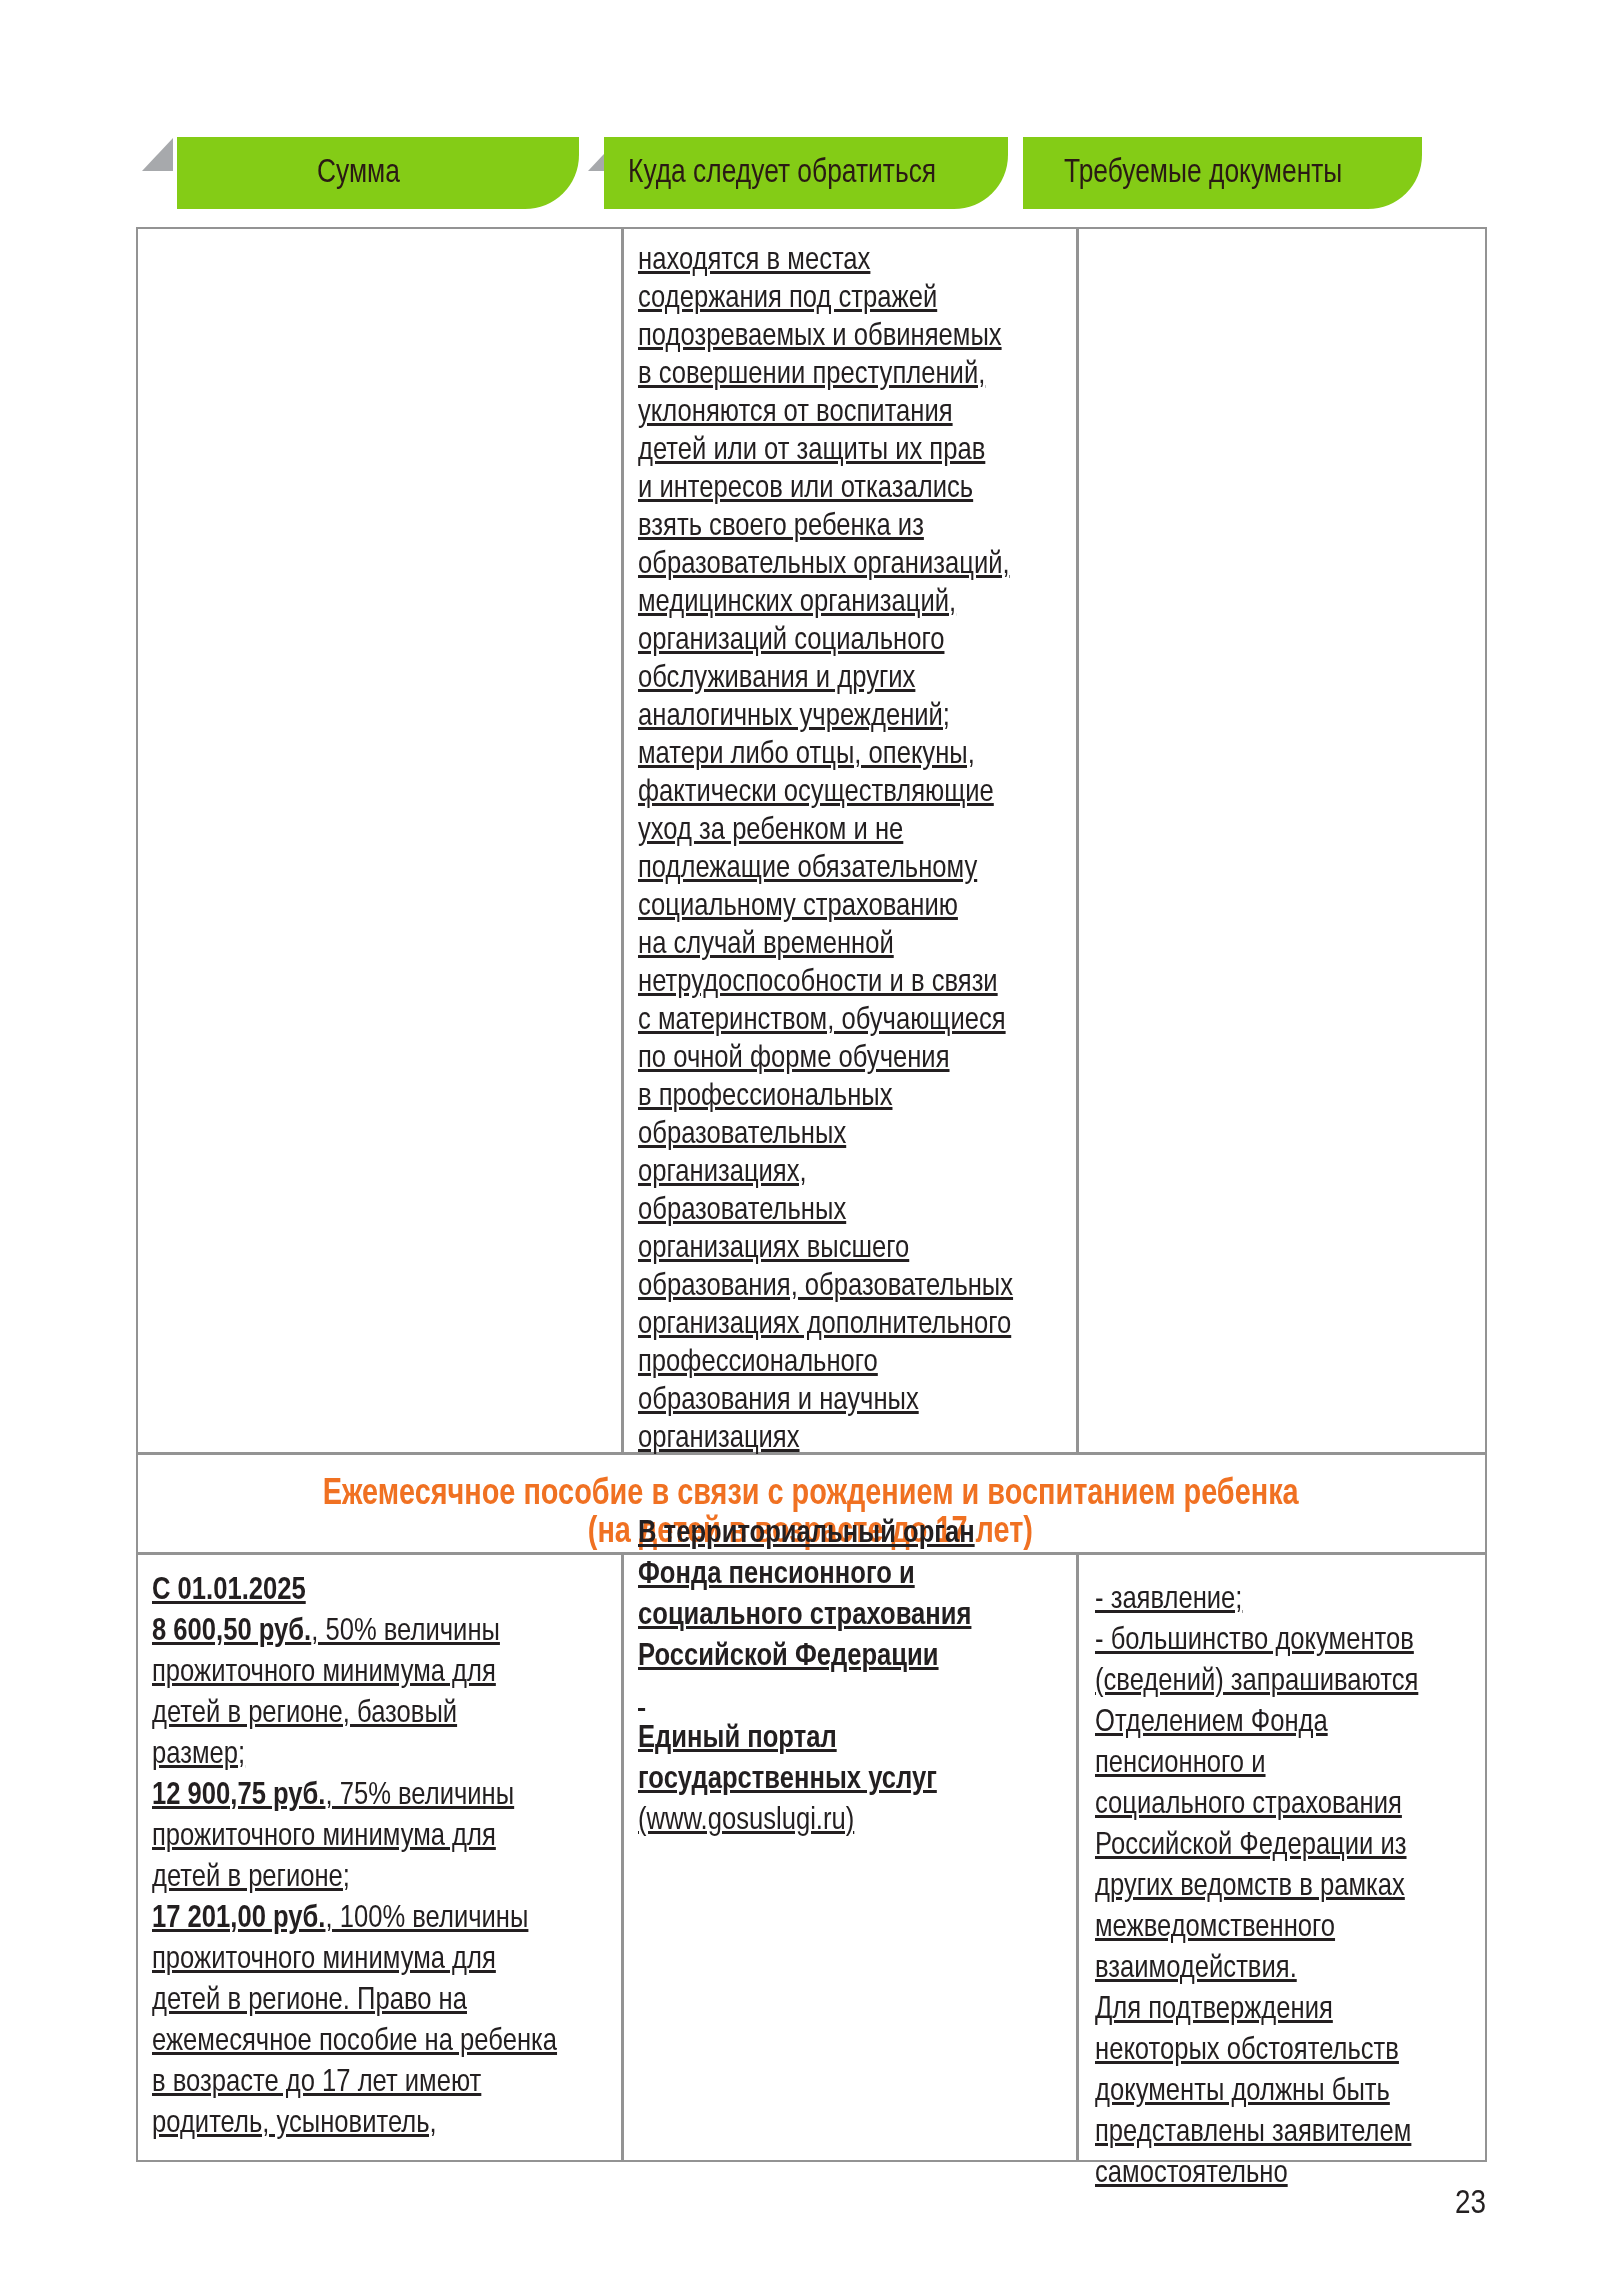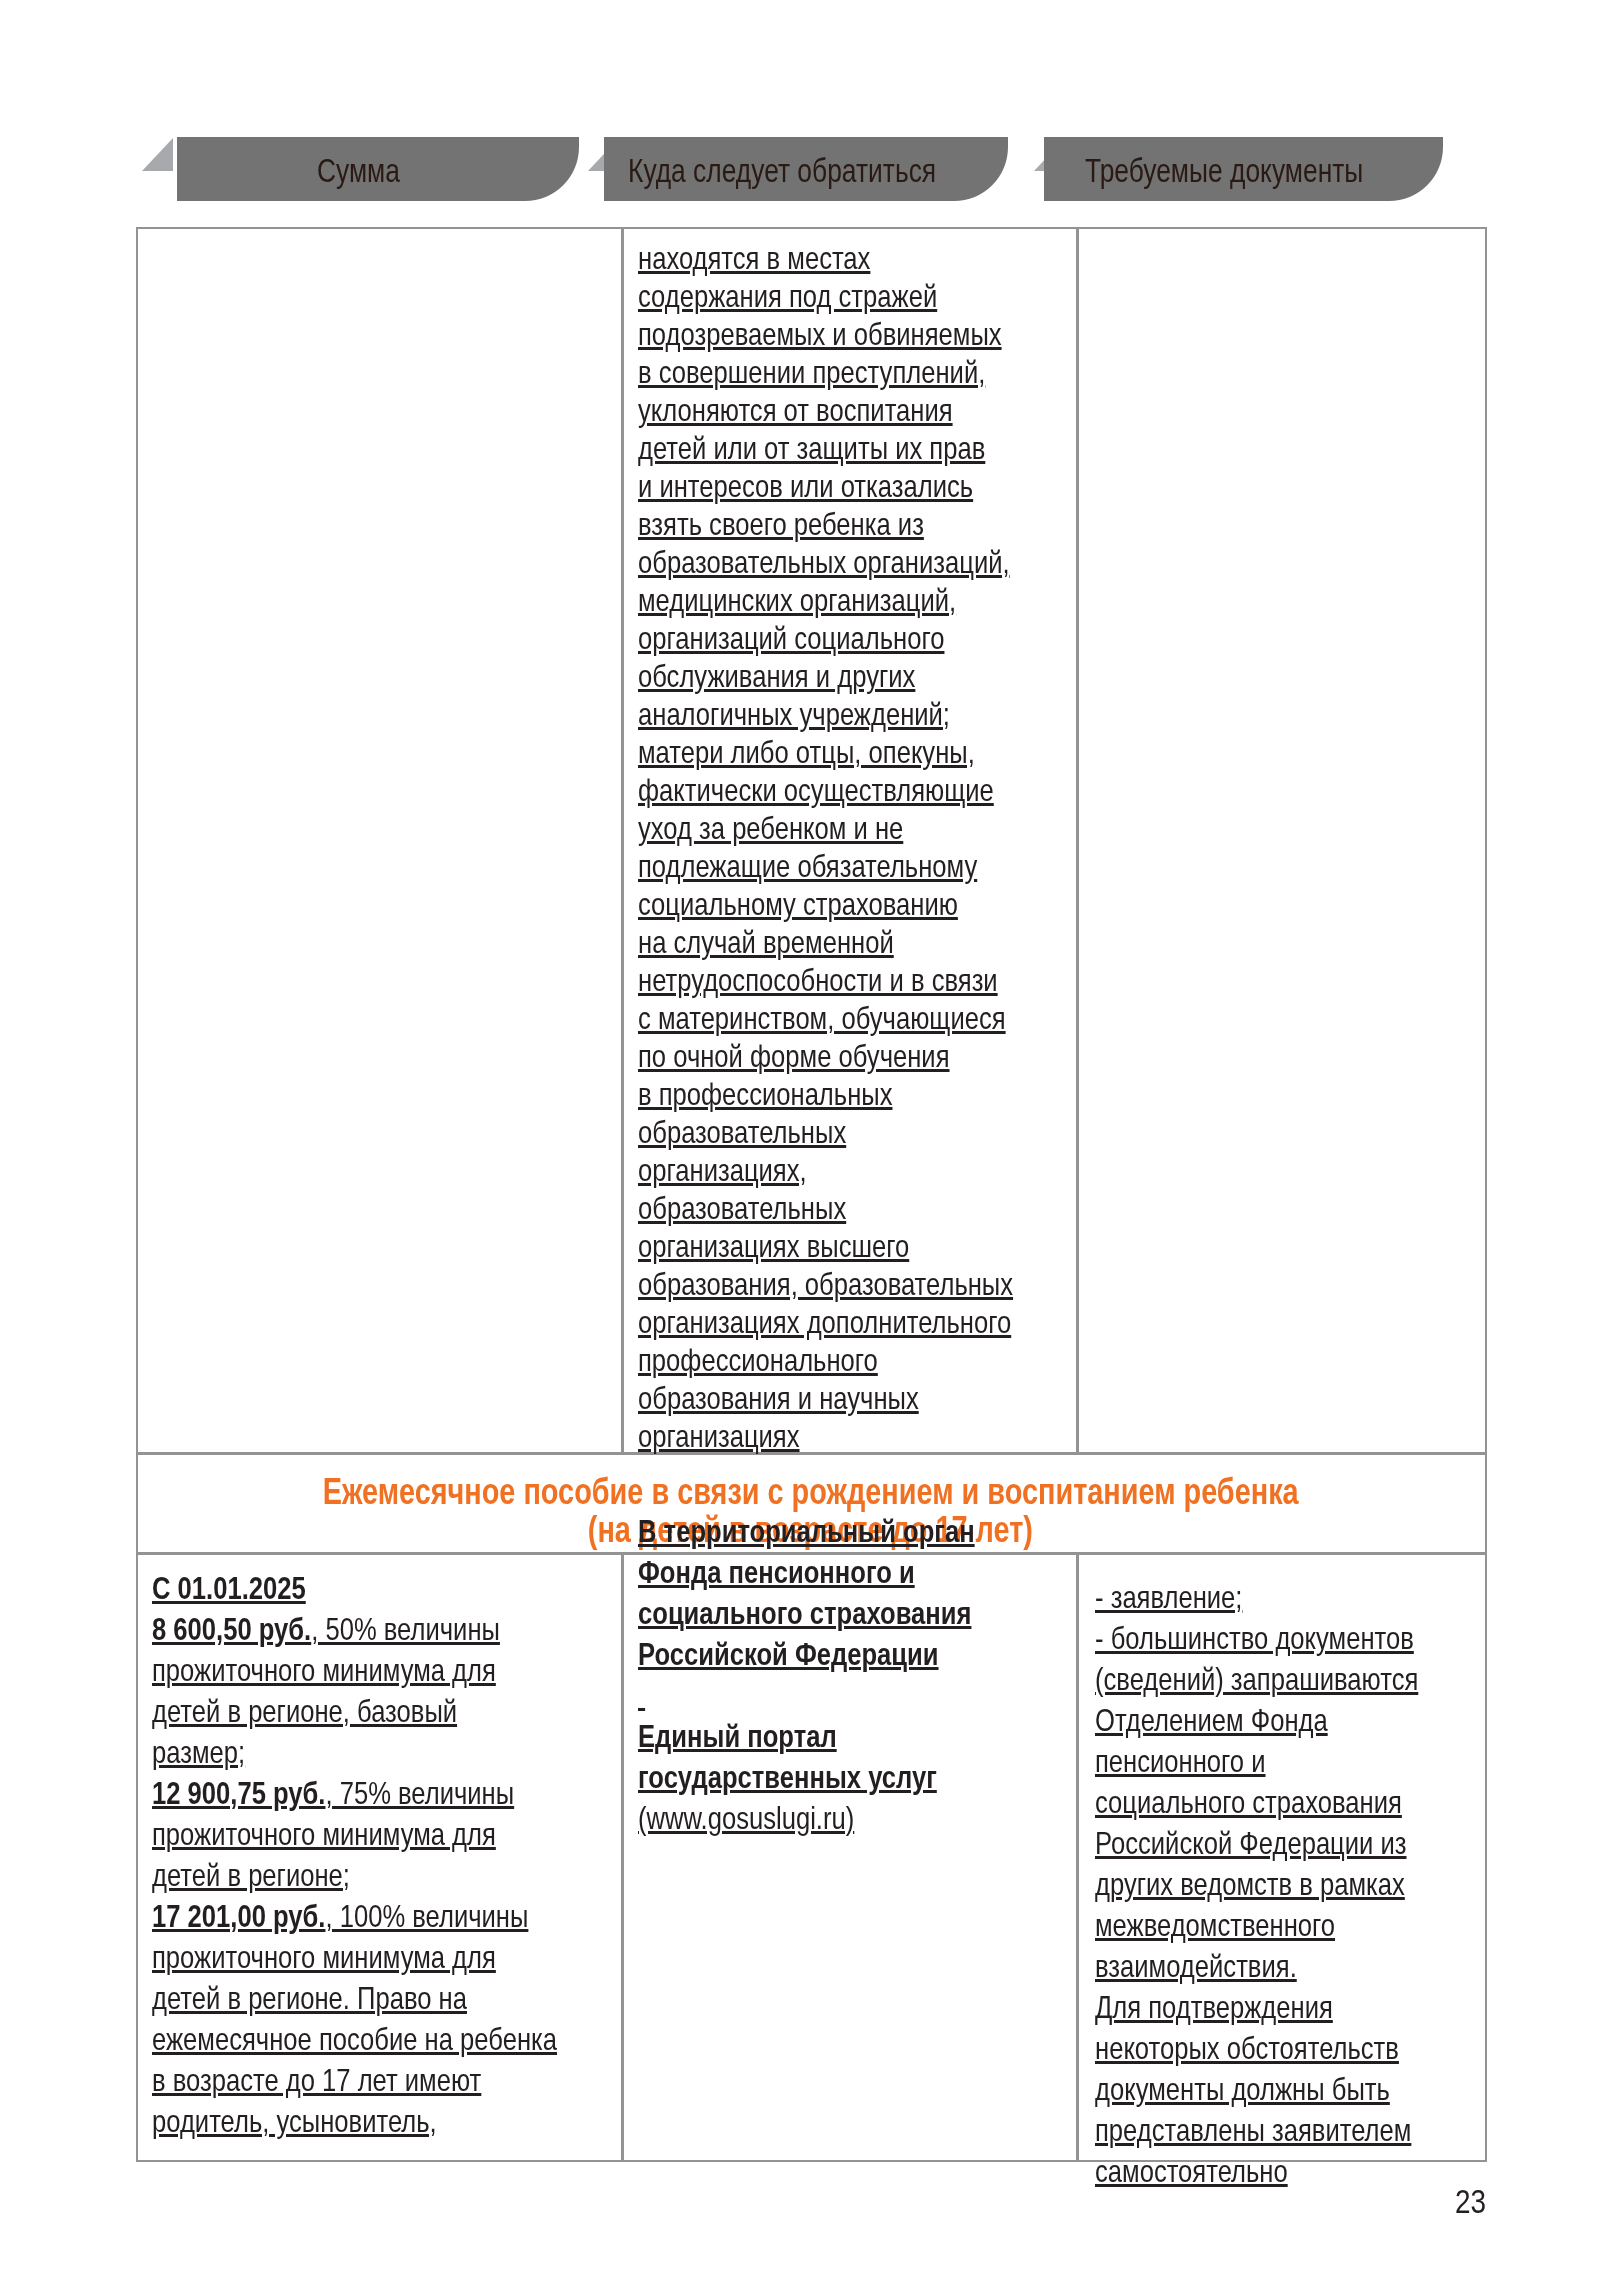--- a/index.html
+++ b/index.html
@@ -1,17 +1,17 @@
 <!DOCTYPE html>
 <html style="font-size:14.5px"><head>
 <meta charset="utf-8">
 <style>
   html,body{margin:0;padding:0;background:#fff;}
   body{width:1624px;height:2287px;position:relative;overflow:hidden;font-family:"Liberation Sans",sans-serif;color:#231f20;}
-  .tab{position:absolute;top:137px;height:64px;background:#737373;border-radius:0 0 54px 0;}
+  .tab{position:absolute;top:137px;height:72px;background:#84cc16;border-radius:0 0 54px 0;}
   .tab-label{position:absolute;top:0;height:68px;line-height:68px;font-size:33px;color:#2a1a14;white-space:nowrap;transform:scaleX(0.80);transform-origin:left center;}
   .fold{position:absolute;top:138px;width:0;height:0;border-style:solid;border-width:0 0 33px 31px;border-color:transparent transparent #a7a9ac transparent;}
   .frame{position:absolute;border:2.7px solid #939393;box-sizing:border-box;}
   .vline{position:absolute;width:2.7px;background:#939393;}
   .hline{position:absolute;height:2.7px;background:#939393;}
   .cell{position:absolute;text-decoration:underline;}
   .lines{transform:scaleX(0.80);transform-origin:left top;white-space:nowrap;font-size:32px;line-height:38px;}
   .lines.b{line-height:41px;}
   .line{display:block;height:inherit;}
   .bold{font-weight:bold;}
@@ -26,21 +26,21 @@
 <div class="tab" style="left:177px;width:402px;">
   <span class="tab-label" style="left:140px;">Сумма</span>
 </div>
 
 <div class="fold" style="left:588px;"></div>
 <div class="tab" style="left:604px;width:404px;">
   <span class="tab-label" style="left:24.4px;">Куда следует обратиться</span>
 </div>
 
 <div class="fold" style="left:1034px;"></div>
-<div class="tab" style="left:1044px;width:399px;">
+<div class="tab" style="left:1023px;width:399px;">
   <span class="tab-label" style="left:41px;">Требуемые документы</span>
 </div>
 
 <div class="frame" style="left:136px;top:227px;width:1351px;height:1935px;"></div>
 
 <div class="vline" style="left:621px;top:227px;height:1228px;"></div>
 <div class="vline" style="left:1076px;top:227px;height:1228px;"></div>
 
 <div class="hline" style="left:136px;top:1452px;width:1351px;"></div>
 <div class="hline" style="left:136px;top:1552px;width:1351px;"></div>

